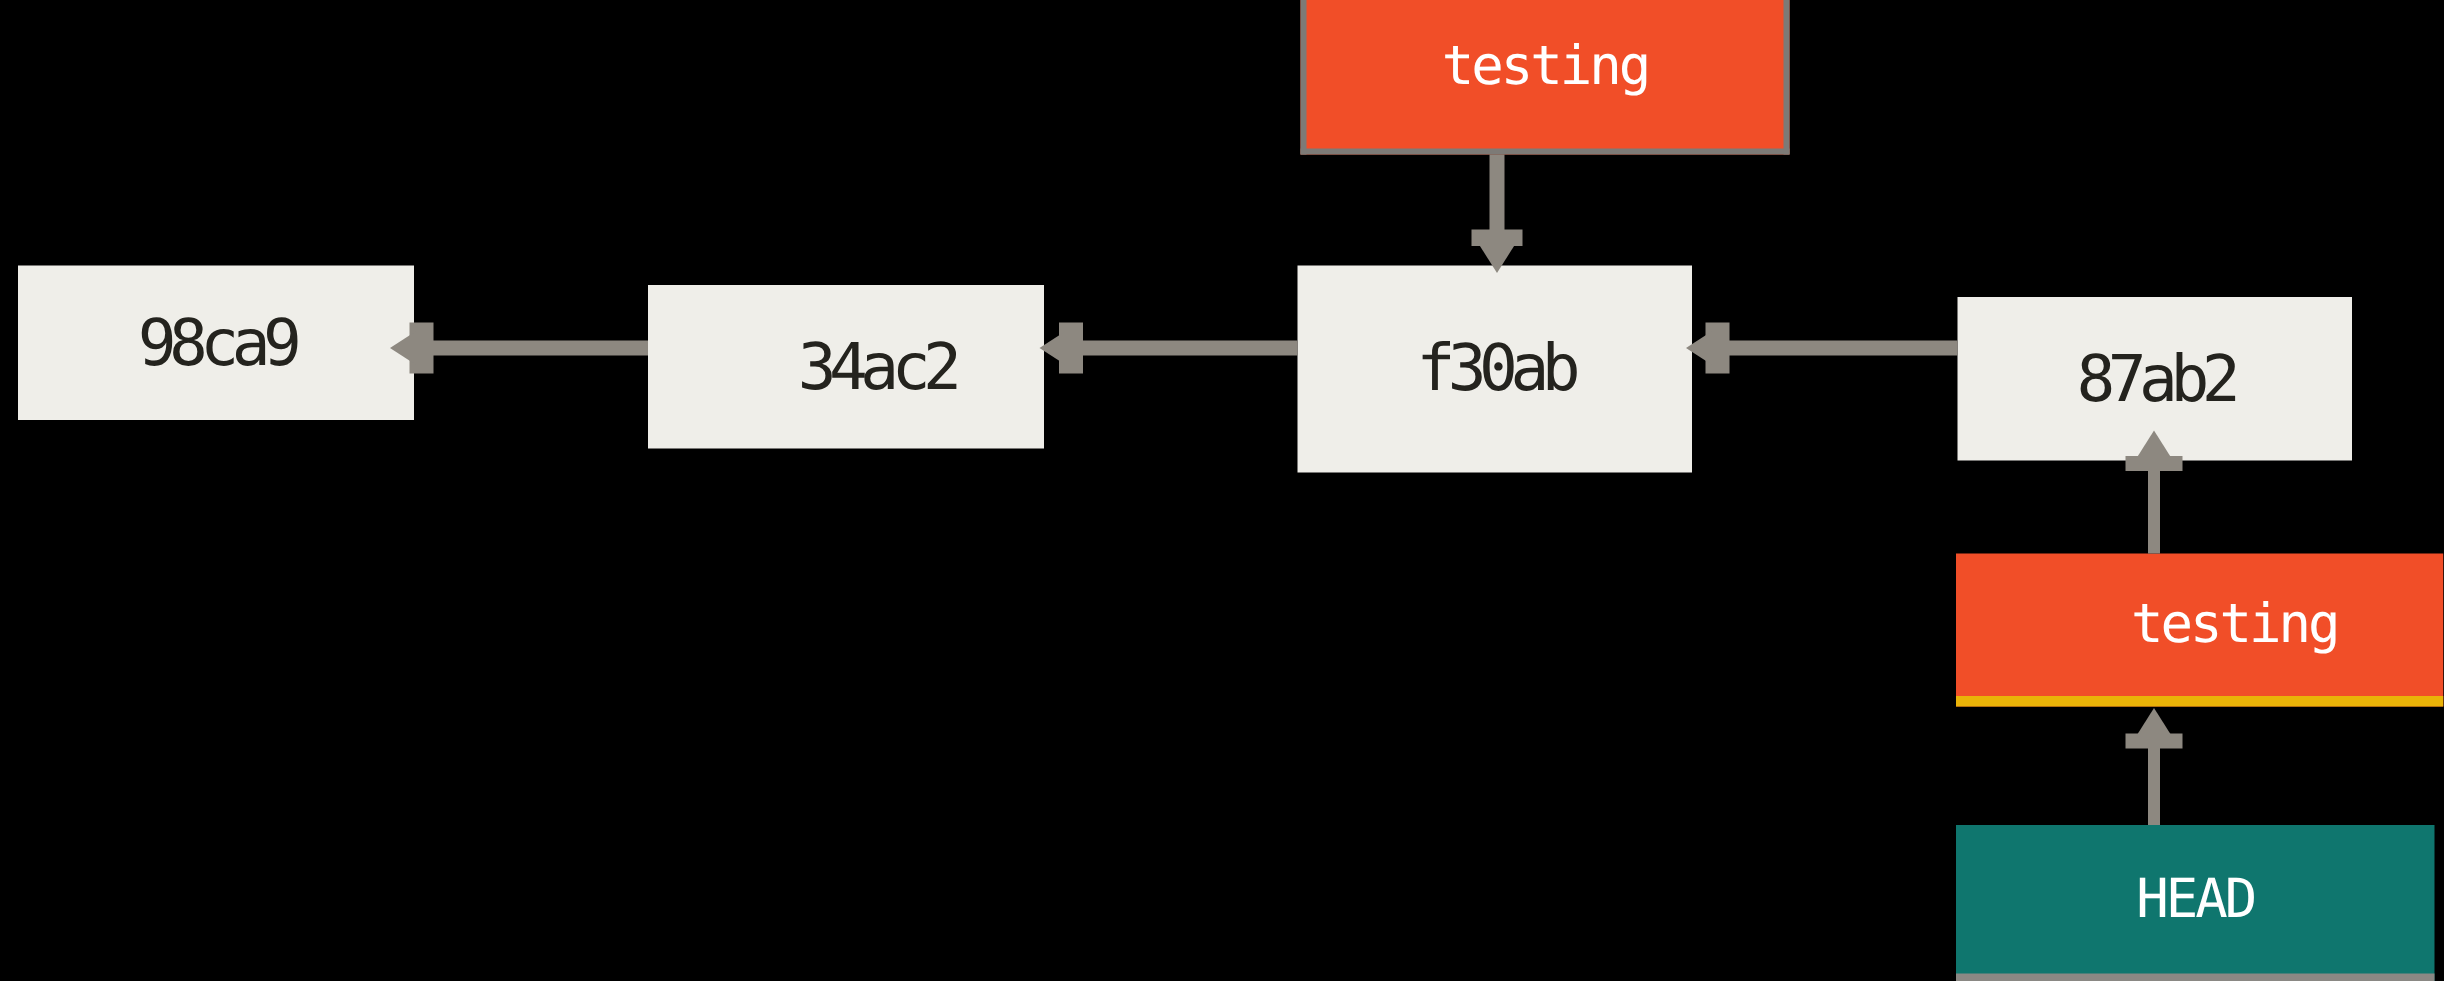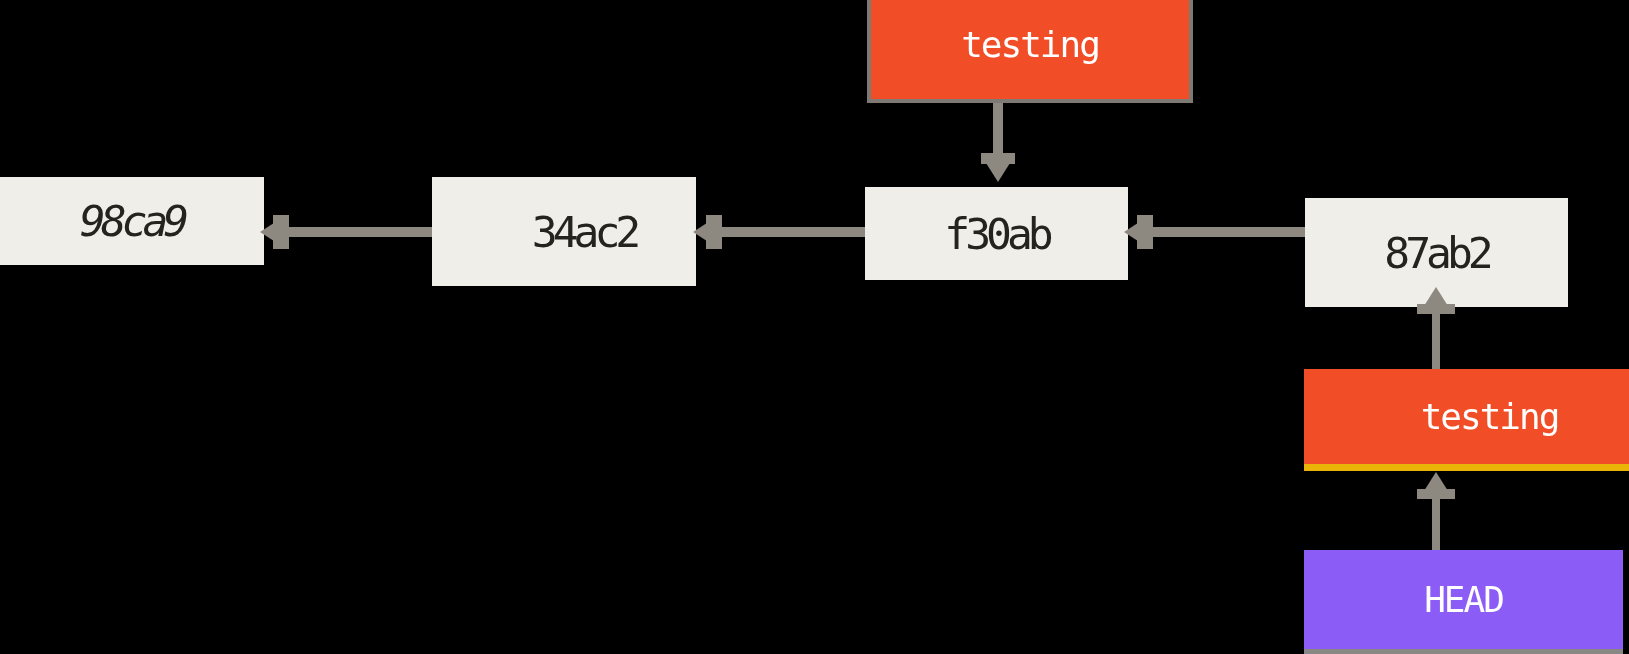--- a/index.html
+++ b/index.html
@@ -29,27 +29,27 @@
     font-size: 43px;
     letter-spacing: -5px;
   }
   .ref {
     color: #ffffff;
     font-size: 36px;
     letter-spacing: -2px;
   }
   .branch { background: #f14e28; }
   .head-node {
-    background: #8b5cf6;
+    background: #0f766e;
     border-bottom: 5px solid #8a8884;
     align-items: center;
   }
-  #node-98ca9 { left: 0px;    top: 177px; width: 264px; height: 88px; font-style: italic; }
-  #node-34ac2 { left: 432px;  top: 177px; width: 264px; height: 109px; padding-left: 40px; }
-  #node-f30ab { left: 865px;  top: 187px; width: 263px; height: 93px; text-align: center; }
+  #node-98ca9 { left: 12px;    top: 177px; width: 264px; height: 103px; }
+  #node-34ac2 { left: 432px;  top: 190px; width: 264px; height: 109px; padding-left: 40px; }
+  #node-f30ab { left: 865px;  top: 177px; width: 263px; height: 138px; text-align: center; }
   #node-87ab2 { left: 1305px; top: 177px; width: 263px; height: 109px; margin-top: 21px; }
   #node-master {
     left: 867px; top: -10px; width: 326px; height: 113px;
     border: 4px solid #7d7a76;
     border-top: 0;
   }
   #node-testing {
     left: 1304px; top: 369px; width: 371px; height: 102px;
     border-bottom: 7px solid #eab308;
   }

